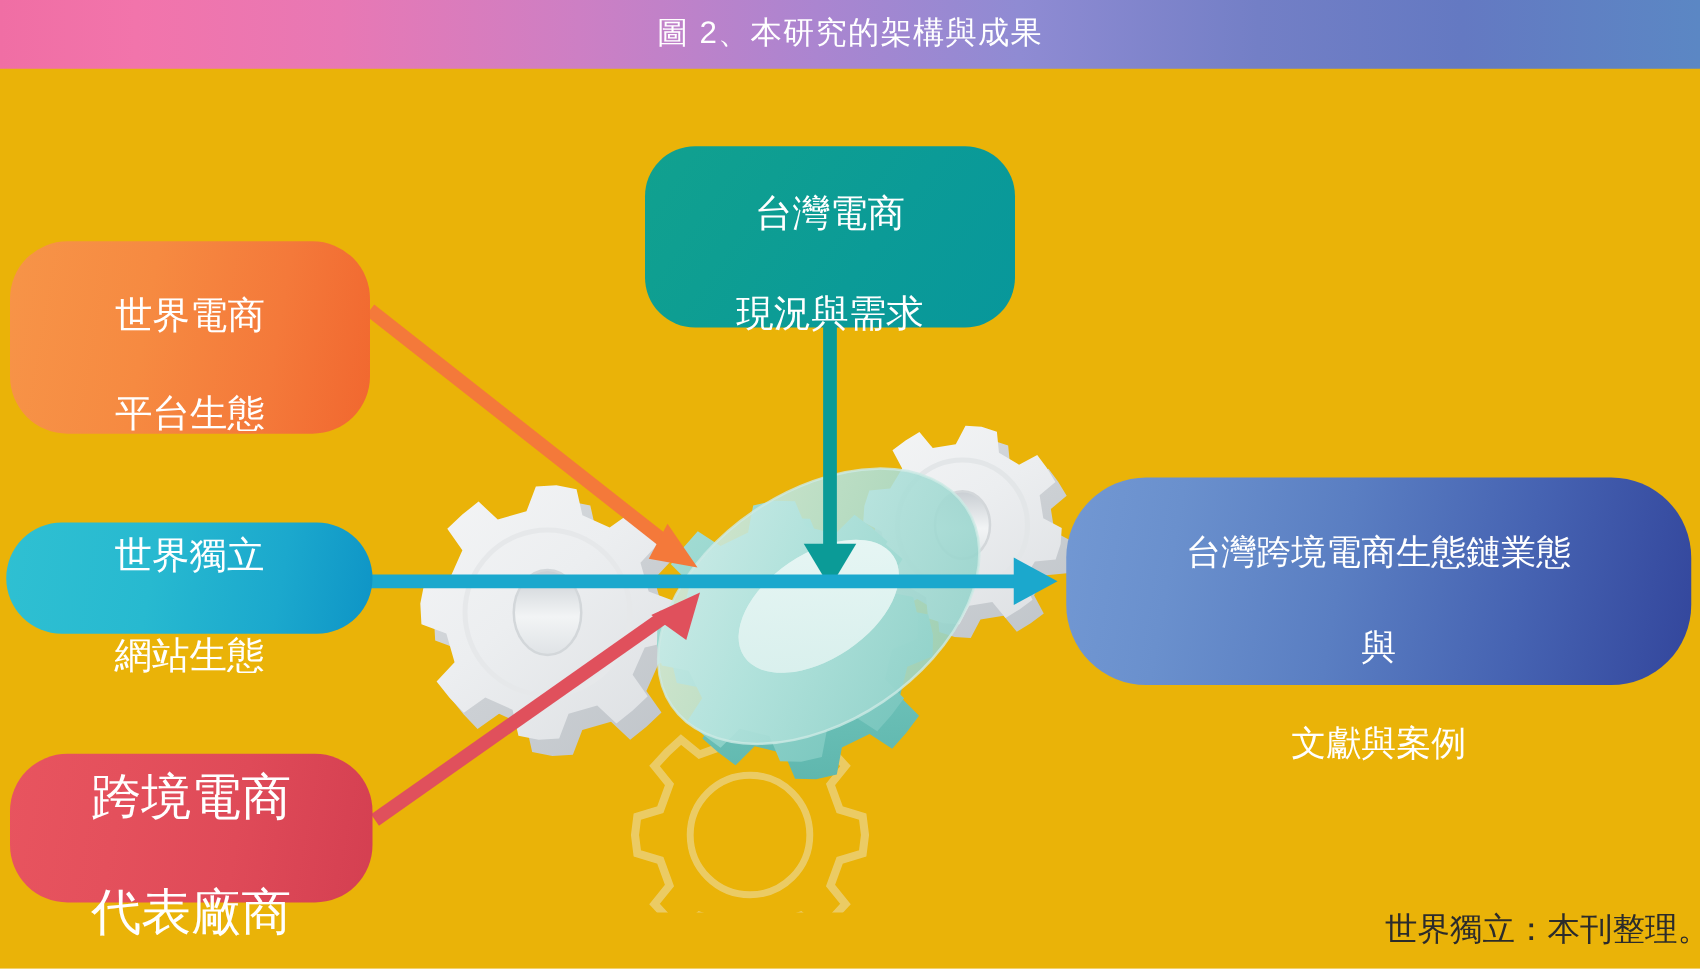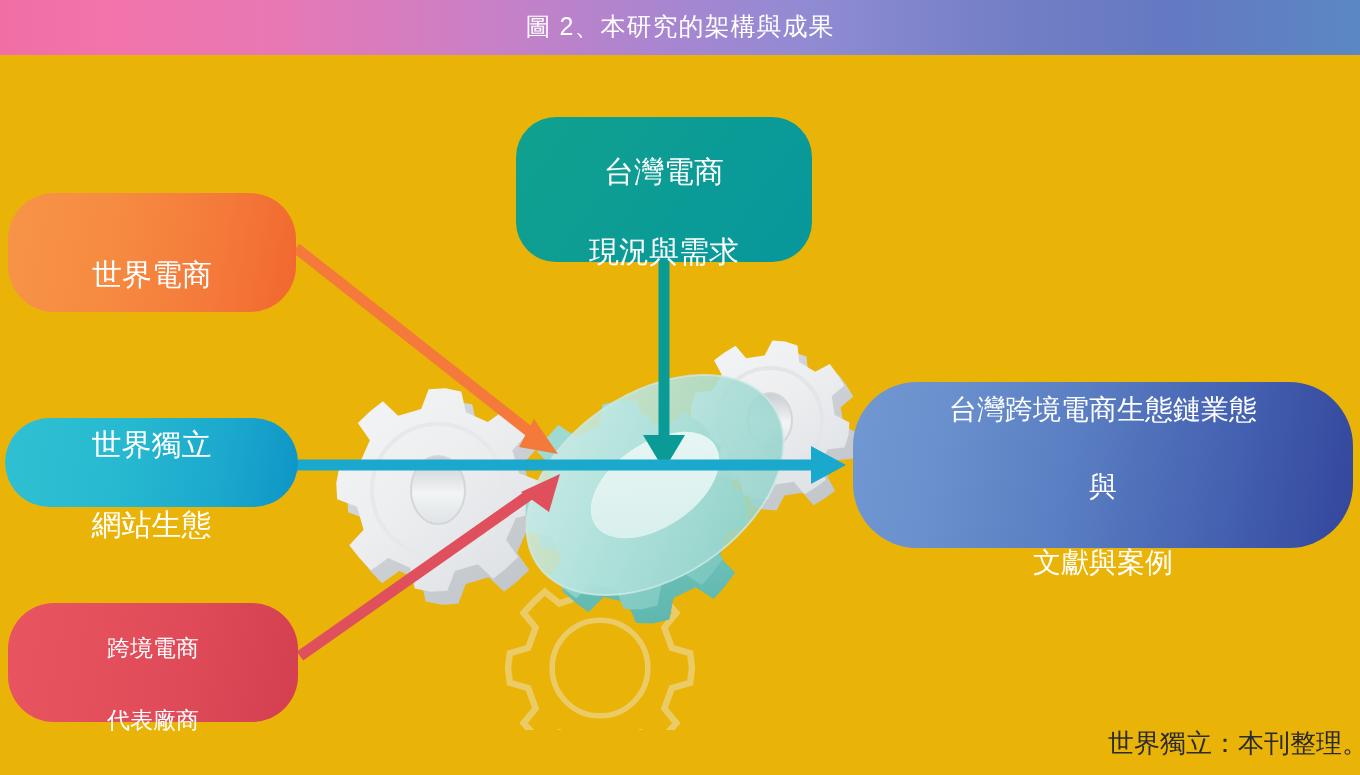--- a/index.html
+++ b/index.html
@@ -79,53 +79,54 @@
     color: #ffffff;
     text-align: center;
     line-height: 1.18;
     white-space: nowrap;
     box-sizing: border-box;
   }
   .node .ln { display: block; margin-top: 44px; }
 
   #node-world-platform {
     left: 8px;  top: 193px;
-    width: 288px; height: 119px;
+    width: 288px; height: 154px;
     border-radius: 46px;
     font-size: 30px;
     background: linear-gradient(100deg, #f79448 0%, #f68a41 38%, #f4793a 72%, #f1672f 100%);
   }
   #node-world-site {
     left: 5px;  top: 418px;
     width: 293px; height: 89px;
     border-radius: 46px;
     font-size: 30px;
     background: linear-gradient(100deg, #2fc0d2 0%, #27b9d0 40%, #1ba8cd 74%, #0e94c6 100%);
     text-align: right;
   }
   #node-literature {
     left: 8px;  top: 603px;
     width: 290px; height: 119px;
     border-radius: 46px;
-    font-size: 23px;
+    font-size: 40px;
     background: linear-gradient(100deg, #e8545f 0%, #e4505c 30%, #df4a58 62%, #d43f51 100%);
   }
   #node-taiwan-status {
     left: 516px; top: 117px;
     width: 296px; height: 145px;
     border-radius: 40px;
     font-size: 30px;
     background: linear-gradient(125deg, #11a18f 0%, #0e9e92 30%, #0b9b97 60%, #08979b 100%);
   }
   #node-outcome {
     left: 853px; top: 382px;
     width: 500px; height: 166px;
     border-radius: 64px;
     font-size: 28px;
     background: linear-gradient(100deg, #7298d3 0%, #6a90cd 18%, #5a7ec2 44%, #4663b2 72%, #33469c 100%);
+    justify-content: space-between;
   }
   #node-outcome .ln { line-height: 1.16; }
 
   
   #source-caption {
     position: absolute;
     right: 16px;
     bottom: 14px;
     font-family: "Liberation Serif", "DejaVu Serif", serif;
     font-size: 26px;
@@ -246,20 +247,21 @@
     </g>
 
     <g>
       <line x1="290" y1="465" x2="818" y2="465" stroke="#1ba8cd" stroke-width="11"></line>
       <polygon points="846,465 811,446 811,484" fill="#1ba8cd"></polygon>
     </g>
   </svg>
 
   <div class="node" id="node-world-platform">
     <span class="ln">世界電商</span>
+    <span class="ln">平台生態</span>
   </div>
 
   <div class="node" id="node-world-site">
     <span class="ln">世界獨立</span>
     <span class="ln">網站生態</span>
   </div>
 
   <div class="node" id="node-literature">
     <span class="ln">跨境電商</span>
     <span class="ln">代表廠商</span>

